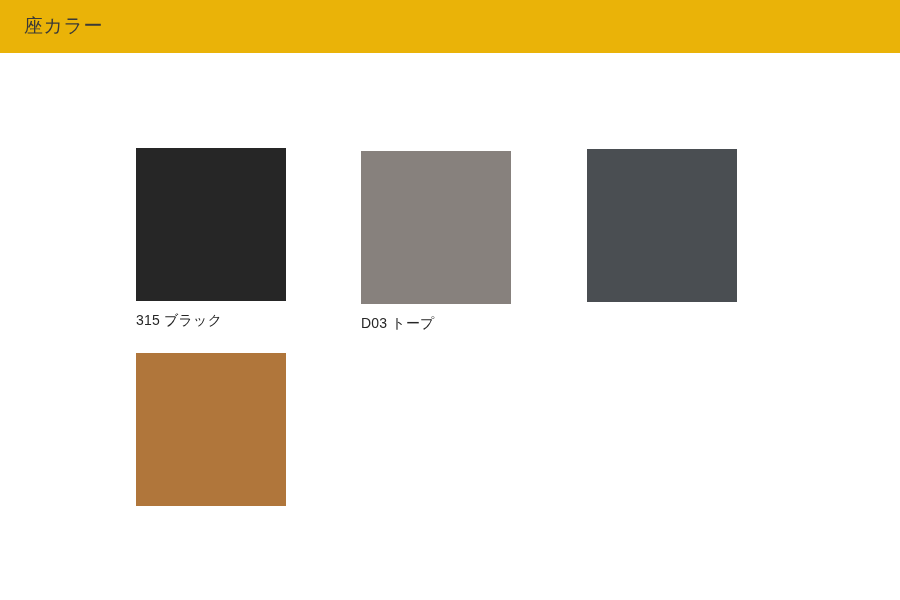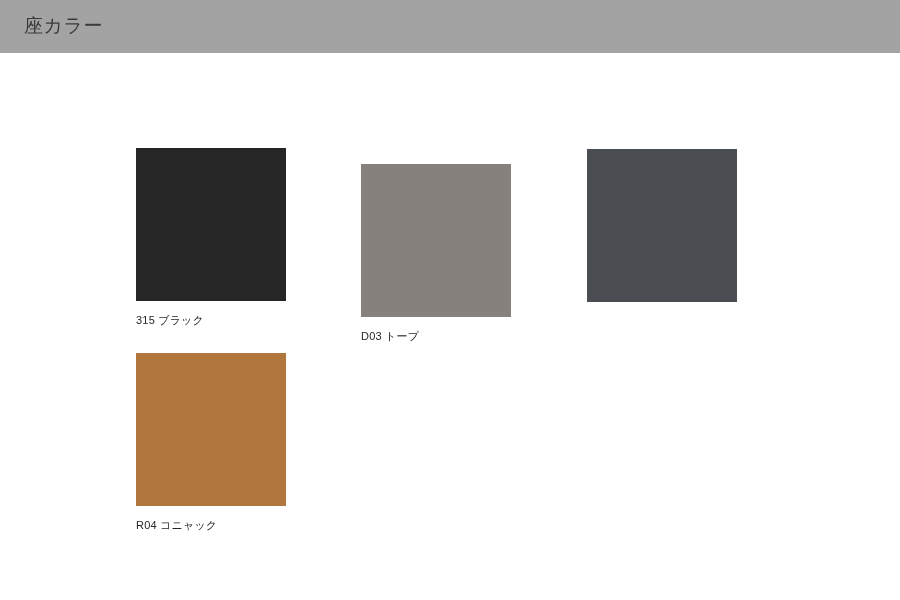--- a/index.html
+++ b/index.html
@@ -49,43 +49,43 @@
     display: block;
     position: relative;
     height: 205px;
   }
   .swatch-cell {
     position: absolute;
     top: 0;
     width: 150px;
   }
   .swatch-cell.col-0 { left: 0px; }
-  .swatch-cell.col-1 { left: 225px; top: 16px; }
+  .swatch-cell.col-1 { left: 225px; top: 3px; }
   .swatch-cell.col-2 { left: 451px; top: 1px; }
 
   .swatch-chip {
     width: 150px;
     height: 153px;
     display: block;
     box-sizing: border-box;
   }
   .swatch-label {
     display: block;
     margin-top: 11px;
-    font-size: 11px;
+    font-size: 14px;
     line-height: 16px;
     color: #262626;
     white-space: nowrap;
     letter-spacing: 0.2px;
   }
 </style>
 </head>
 <body style="background-color: rgb(255, 255, 255);">
 
-<div class="header-band" style="background-color: #a3a3a3; padding-left: 10px;">
+<div class="header-band" style="background-color: #eab308; padding-left: 10px;">
   <div class="header-title" style="color: rgb(58, 58, 56);">座カラー</div>
 </div>
 
 <div class="swatch-grid">
 
   <div class="swatch-row">
     <div class="swatch-cell col-0">
       <span class="swatch-chip" style="background-color: rgb(38, 38, 38);"></span>
       <span class="swatch-label">315 ブラック</span>
     </div>
@@ -96,17 +96,16 @@
     </div>
 
     <div class="swatch-cell col-2">
       <span class="swatch-chip" style="background-color: rgb(74, 78, 82);"></span>
     </div>
   </div>
 
   <div class="swatch-row">
     <div class="swatch-cell col-0">
       <span class="swatch-chip" style="background-color: rgb(176, 118, 59);"></span>
-      <span class="swatch-label">R04 コニャック</span>
     </div>
   </div>
 
 </div>
 
 </body></html>

